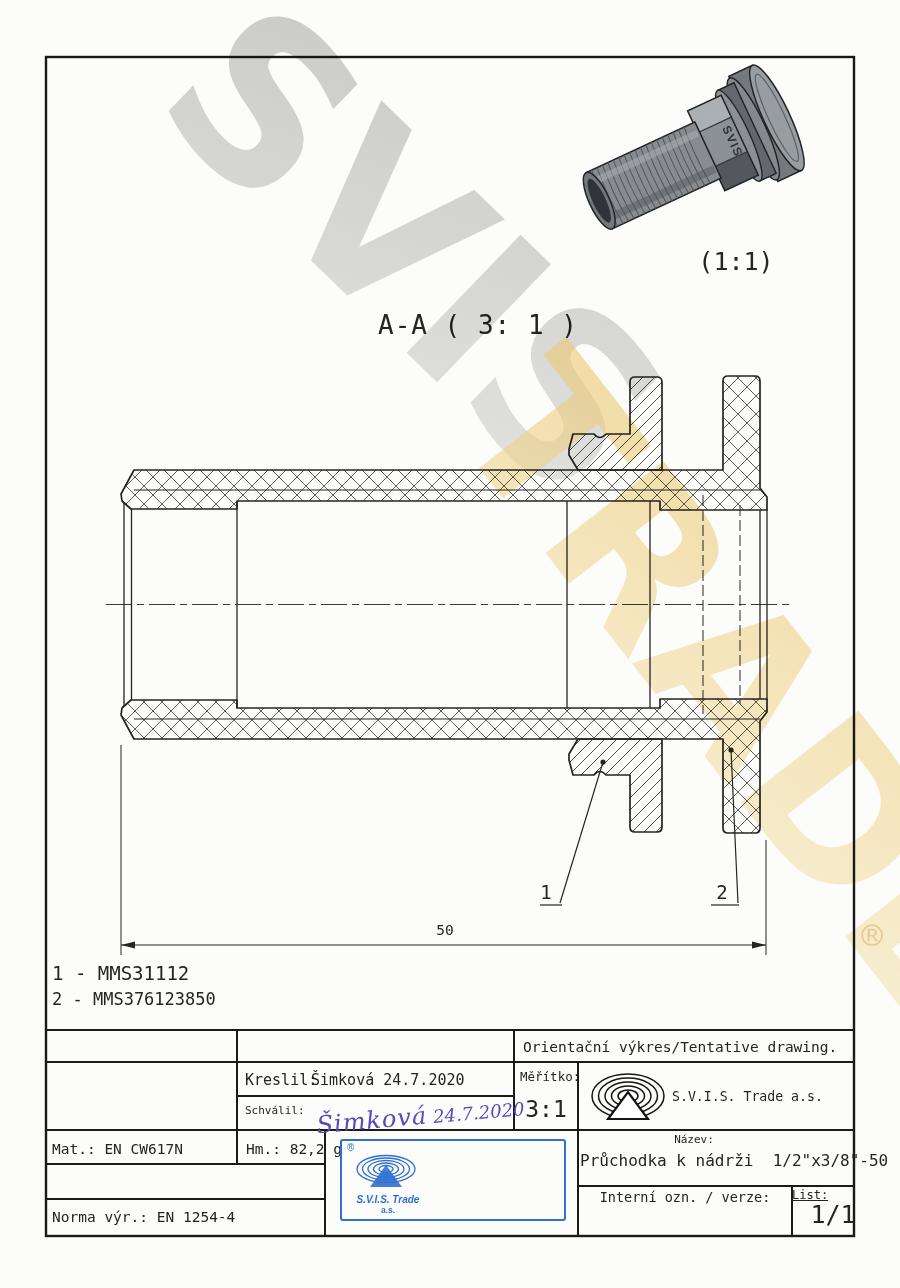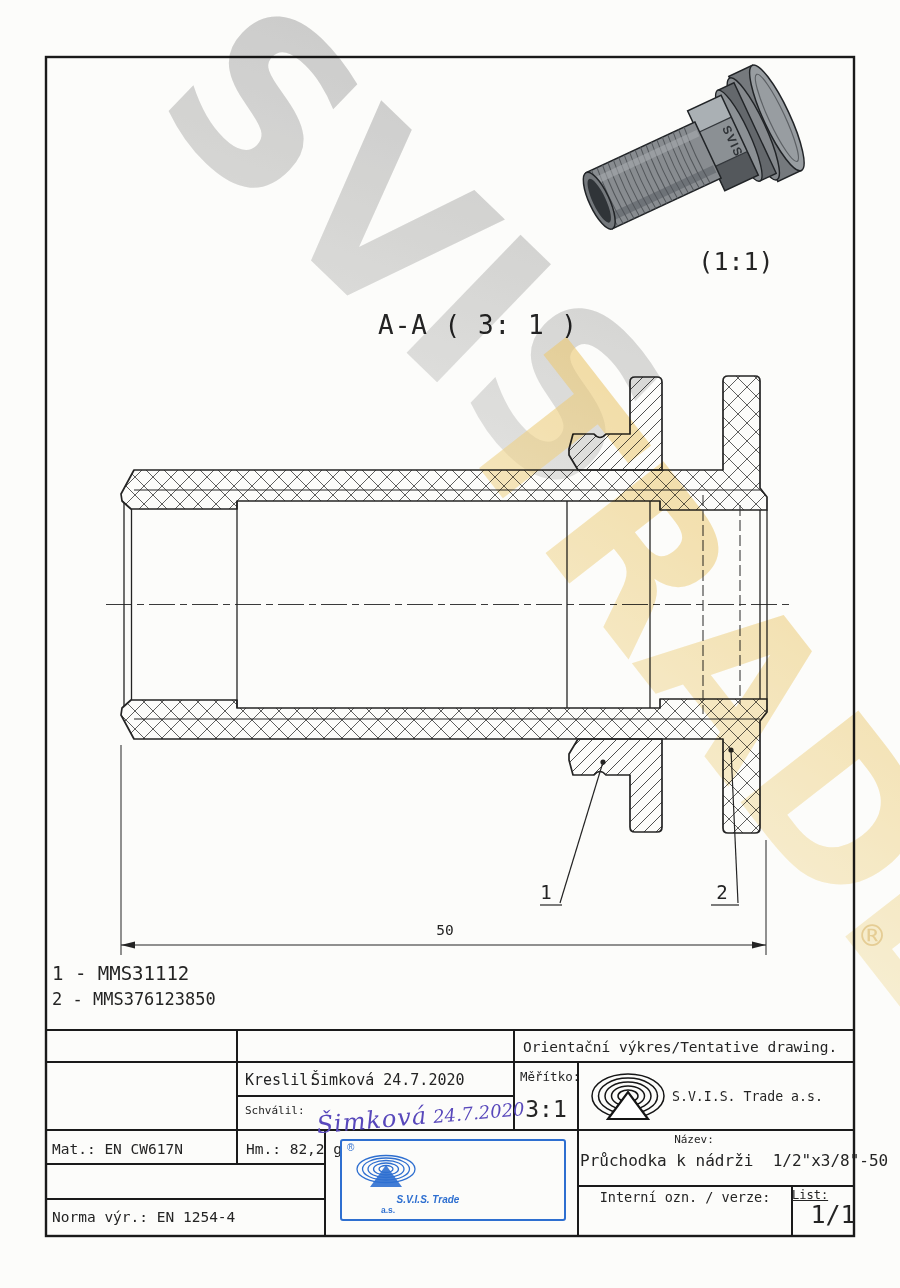--- a/index.html
+++ b/index.html
@@ -39,21 +39,21 @@
   .list-l{left:792px;top:1188px;width:62px;font-size:12px;text-align:left;text-decoration:underline;}
   .list-v{left:792px;top:1200px;width:82px;font-size:25px;text-align:center;}
 
   
   .stamp{left:340px;top:1139px;width:222px;height:78px;border:2px solid #2e6fd0;border-radius:3px;
          color:#2e6fd0;font-family:"Liberation Sans", sans-serif;}
   .stamp .reg{position:absolute;left:5px;top:1px;font-size:10px;}
   .stamp .addr{position:absolute;right:6px;top:5px;width:126px;text-align:right;
                font-size:10px;line-height:11.6px;}
   .stamp .co1{position:absolute;left:0;top:53px;width:92px;text-align:center;
-              font-size:10px;font-weight:bold;font-style:italic;padding-left:40px;}
+              font-size:10px;font-weight:bold;font-style:italic;}
   .stamp .co2{position:absolute;left:0;top:64px;width:92px;text-align:center;font-size:8.5px;font-weight:bold;}
 
   .wm-layer{pointer-events:none;mix-blend-mode:multiply;}
 </style>
 </head>
 <body>
 
 <div id="page">
 
   <svg class="lay" width="900" height="1288" viewBox="0 0 900 1288">

